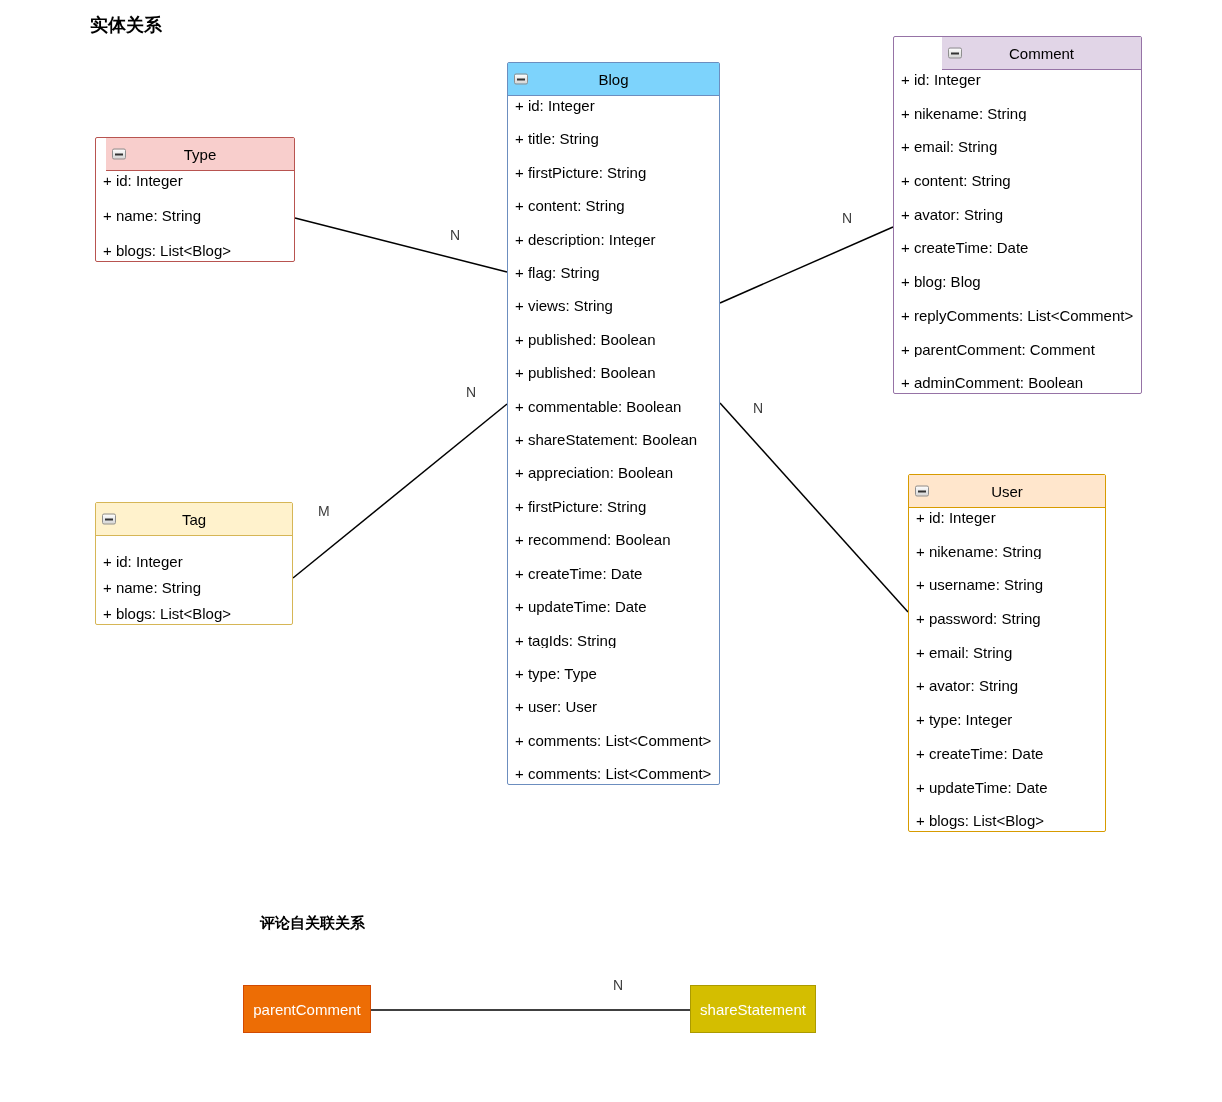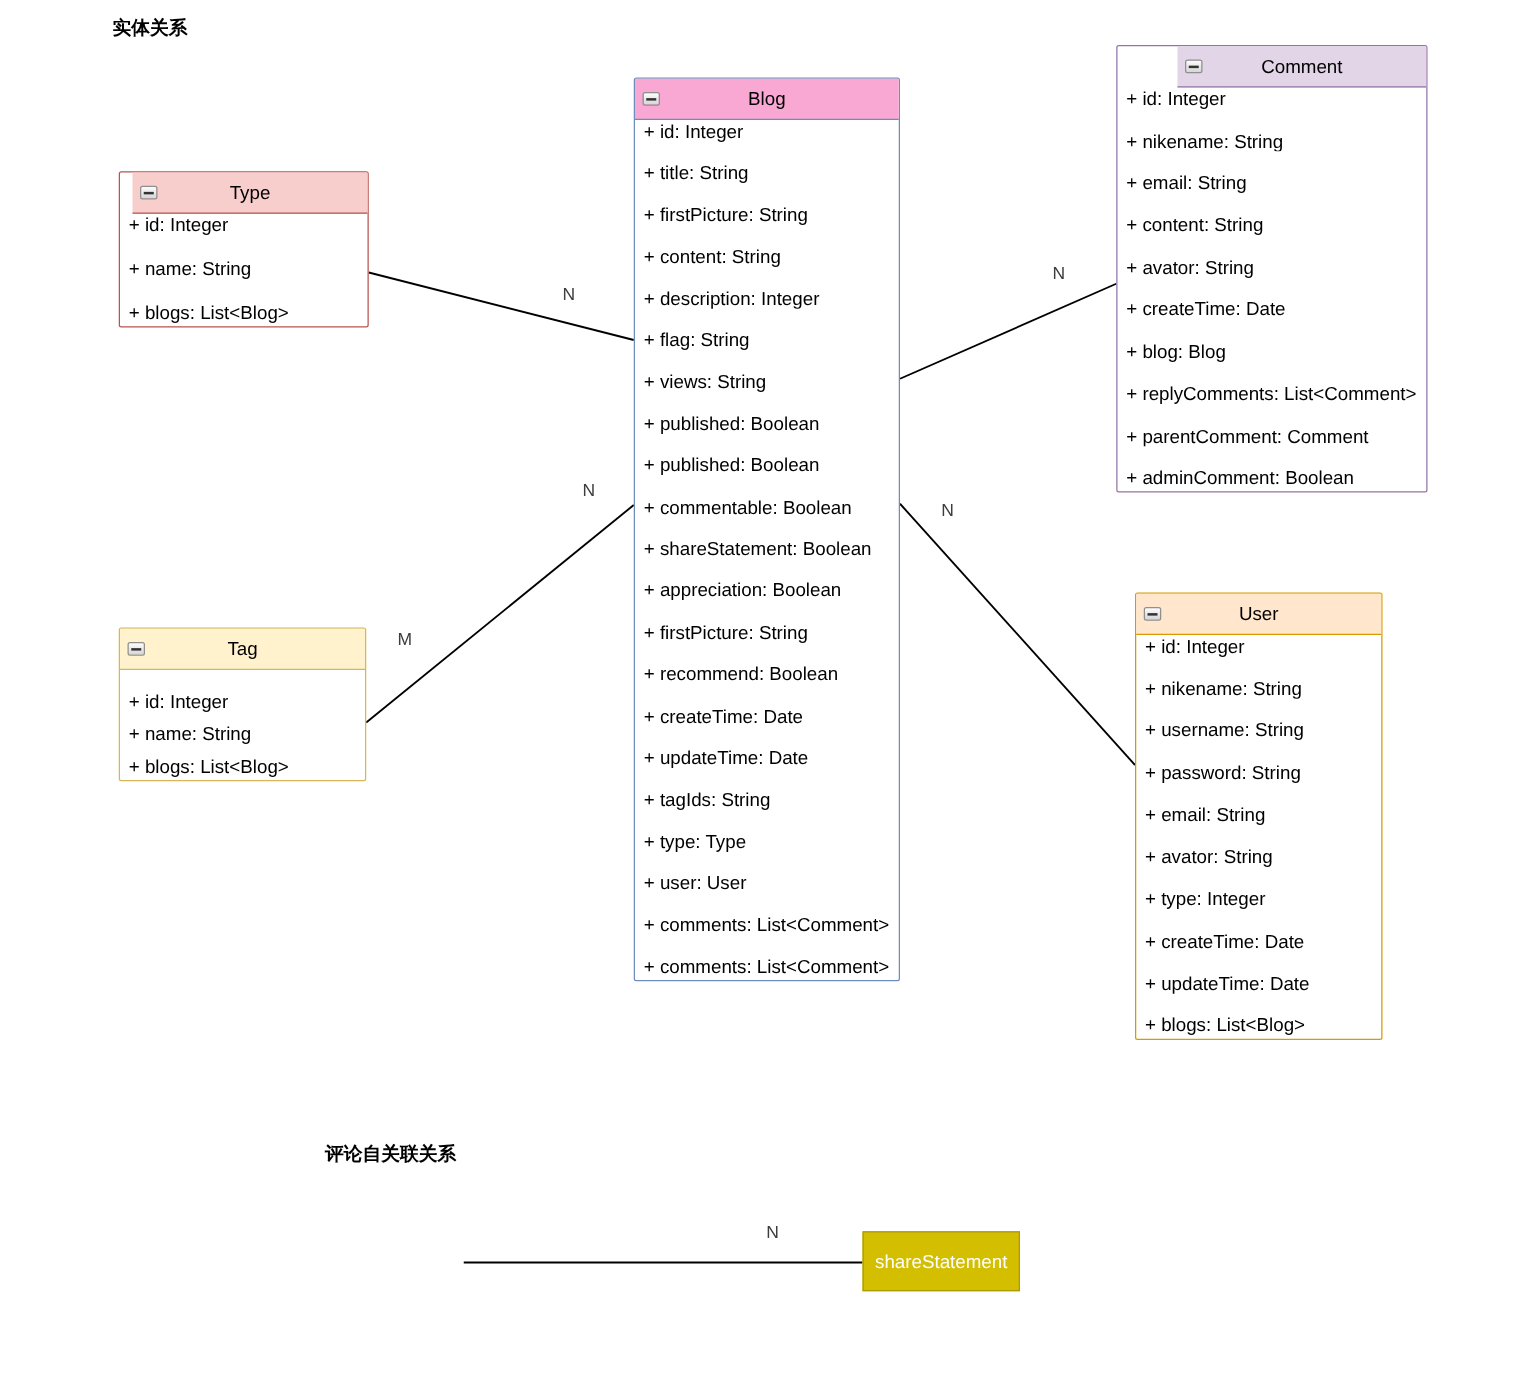--- a/index.html
+++ b/index.html
@@ -1,20 +1,20 @@
 <!DOCTYPE html>
 <html><head>
 <meta charset="utf-8">
 <style>
   html,body{margin:0;padding:0;background:#ffffff;}
   .canvas{
     position:relative;width:1222px;height:1102px;background:#ffffff;
     font-family:"Liberation Sans",sans-serif;overflow:hidden;color:#000;
   }
-  .page-title{position:absolute;left:90px;top:13px;font-size:15px;font-weight:bold;}
+  .page-title{position:absolute;left:90px;top:13px;font-size:18px;font-weight:bold;}
   .page-subtitle{position:absolute;left:260px;top:914px;font-size:15px;font-weight:bold;}
   .edges{position:absolute;left:0;top:0;pointer-events:none;}
   .edges line{stroke:#000000;stroke-width:1.5;}
   .rel-label{position:absolute;font-size:14px;color:#3d3d3d;}
   .entity{
     position:absolute;background:#ffffff;border:1.5px solid #666;
     border-radius:2px;box-sizing:border-box;display:flex;flex-direction:column;
   }
   .entity-header{
     position:relative;height:32px;flex:0 0 auto;display:flex;align-items:center;
@@ -69,21 +69,21 @@
       <span class="collapse"></span>
       <span class="entity-title">Type</span>
     </div>
     <div class="entity-body">
           <div class="field">+ id: Integer</div>
           <div class="field">+ name: String</div>
           <div class="field">+ blogs: List&lt;Blog&gt;</div>
         </div>
   </div>
       <div class="entity" style="left: 507px; top: 62px; width: 213px; height: 723px; border-color: rgb(108, 142, 191);">
-    <div class="entity-header" style="background: #f9a8d4; border-bottom-color: rgb(108, 142, 191);">
+    <div class="entity-header" style="background: #7dd3fc; border-bottom-color: rgb(108, 142, 191);">
       <span class="collapse"></span>
       <span class="entity-title">Blog</span>
     </div>
     <div class="entity-body">
           <div class="field">+ id: Integer</div>
           <div class="field">+ title: String</div>
           <div class="field">+ firstPicture: String</div>
           <div class="field">+ content: String</div>
           <div class="field">+ description: Integer</div>
           <div class="field">+ flag: String</div>
@@ -148,17 +148,20 @@
           <div class="field">+ type: Integer</div>
           <div class="field">+ createTime: Date</div>
           <div class="field">+ updateTime: Date</div>
           <div class="field">+ blogs: List&lt;Blog&gt;</div>
         </div>
   </div>
     </div>
 
   <div class="page-subtitle">评论自关联关系</div>
 
+  <div class="node" id="node-0" style="left: 243px; top: 985px; width: 128px; height: 48px; background: rgb(237, 109, 5); border-color: rgb(209, 74, 2); color: rgb(255, 255, 255);">
+    <span>parentComment</span>
+  </div>
   <div class="node" id="node-1" style="left: 690px; top: 985px; width: 126px; height: 48px; background: rgb(212, 190, 0); border-color: rgb(171, 154, 0); color: rgb(255, 255, 255);">
     <span>shareStatement</span>
   </div>
 
 </div>
 
 </body></html>

